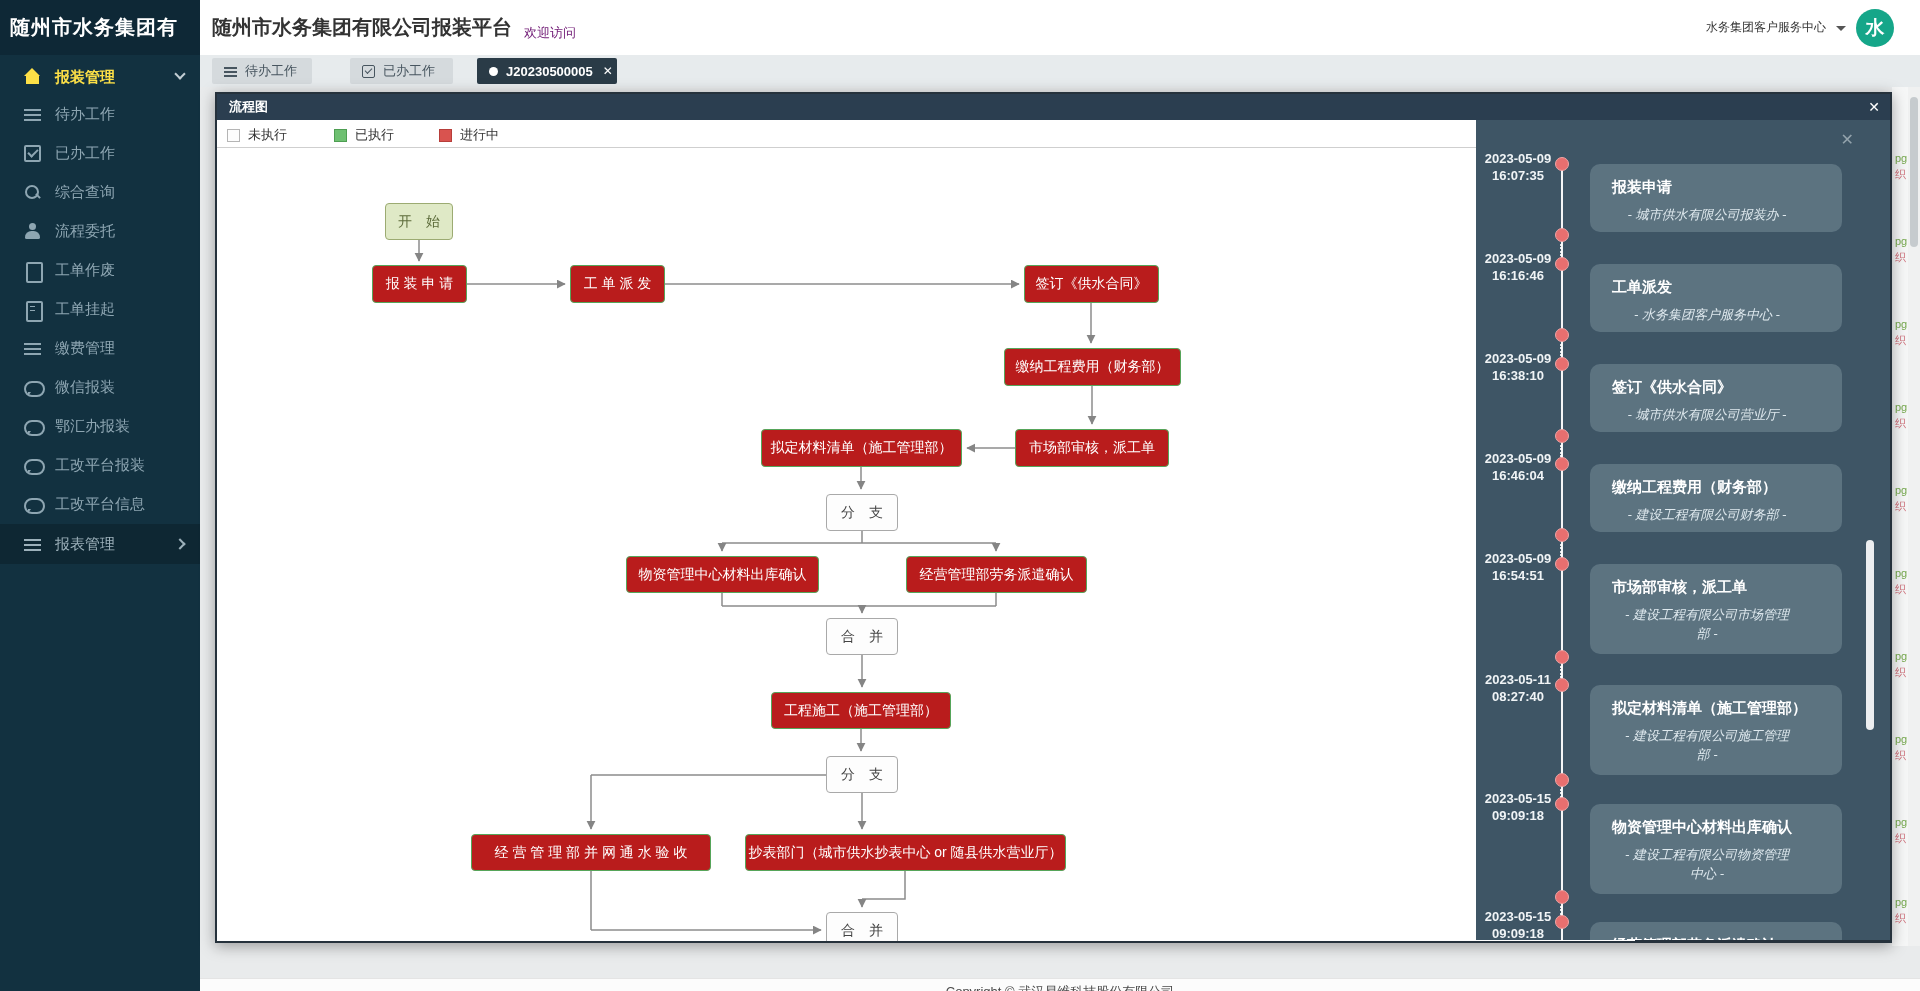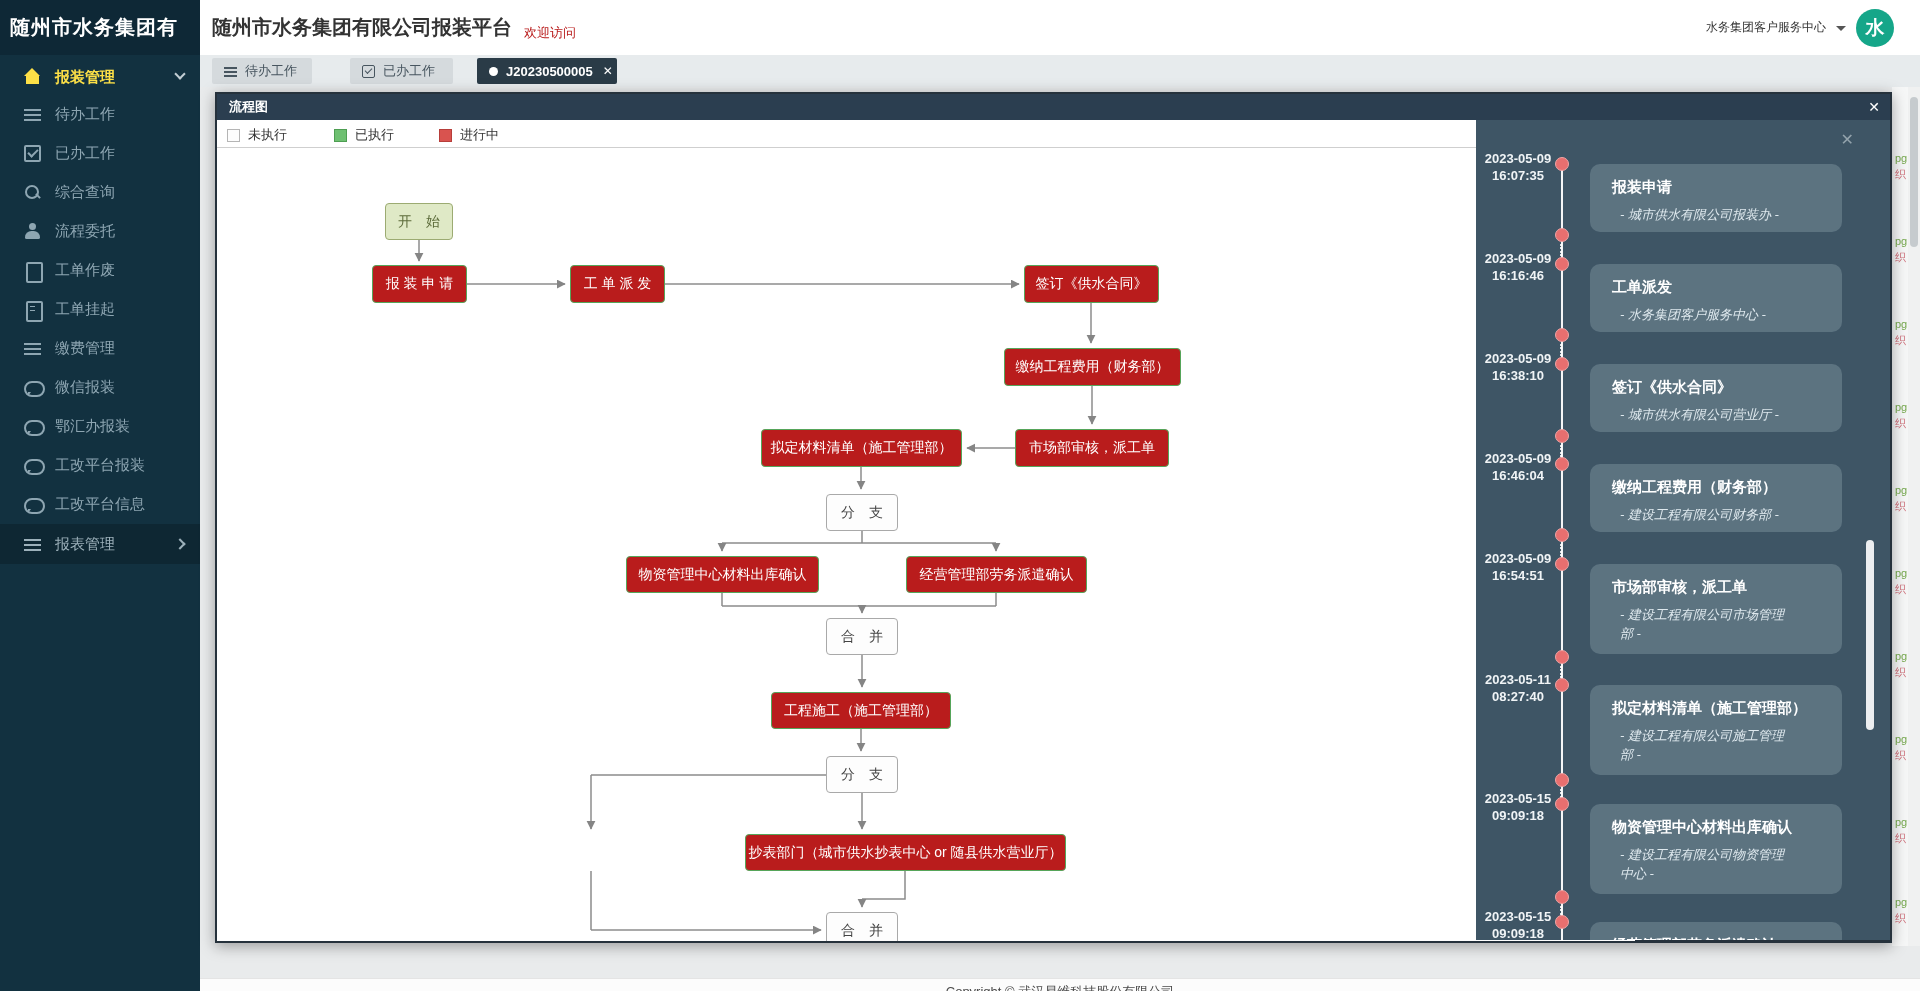--- a/index.html
+++ b/index.html
@@ -54,21 +54,21 @@
   
   .chev-down{position:absolute;right:16px;width:8px;height:8px;border-right:2px solid #c3ced4;
       border-bottom:2px solid #c3ced4;transform:rotate(45deg);top:14px}
   .chev-right{position:absolute;right:16px;width:8px;height:8px;border-right:2px solid #9db1bb;
       border-bottom:2px solid #9db1bb;transform:rotate(-45deg);top:16px}
 
   
   .header{position:absolute;left:200px;top:0;right:0;height:55px;background:#fff}
   .htitle{position:absolute;left:12px;top:0;height:55px;display:flex;align-items:center}
   .htitle .t{font-size:20px;font-weight:bold;color:#333}
-  .htitle .w{font-size:13px;color:#b91c1c;margin-left:12px;margin-top:10px}
+  .htitle .w{font-size:13px;color:#701a75;margin-left:12px;margin-top:10px}
   .huser{position:absolute;right:26px;top:0;height:55px;display:flex;align-items:center;gap:10px}
   .huser .nm{font-size:12px;color:#333}
   .caret{width:0;height:0;border-left:5px solid transparent;border-right:5px solid transparent;
       border-top:5px solid #555;margin-top:2px}
   .avatar{width:38px;height:38px;border-radius:50%;background:#15a689;color:#fff;font-size:19px;
       font-weight:bold;display:flex;align-items:center;justify-content:center}
 
   
   .tabbar{position:absolute;left:200px;top:55px;right:0;height:32px;background:#e7ebed}
   .tab{position:absolute;top:3px;height:26px;display:flex;align-items:center;gap:8px;
@@ -133,21 +133,21 @@
       border:1px solid #f0a5a5}
   .d1{top:37px}.d2{top:137px}.d3{top:237px}.d4{top:337px}.d5{top:437px}.d6{top:558px}.d7{top:677px}.d8{top:795px}
   .i1{top:108px}.i2{top:208px}.i3{top:309px}.i4{top:408px}.i5{top:530px}.i6{top:653px}.i7{top:770px}
   .tl-date{position:absolute;left:6px;width:72px;text-align:center;color:#f0f4f6;font-weight:bold;
       font-size:13px;line-height:17px}
   .g1{top:30px}.g2{top:130px}.g3{top:230px}.g4{top:330px}.g5{top:430px}.g6{top:551px}.g7{top:670px}.g8{top:788px}
   .tl-card{position:absolute;left:114px;width:252px;background:#5c7380;border-radius:10px;overflow:hidden}
   .c1{top:44px;height:68px}.c2{top:144px;height:68px}.c3{top:244px;height:68px}.c4{top:344px;height:68px}
   .c5{top:444px;height:90px}.c6{top:565px;height:90px}.c7{top:684px;height:90px}.c8{top:802px;height:110px}
   .tl-title{padding:14px 10px 0 22px;font-size:15px;font-weight:bold;color:#fff;white-space:nowrap}
-  .tl-org{margin-top:8px;font-size:13px;font-style:italic;color:#dfe9ee;text-align:left;
+  .tl-org{margin-top:8px;font-size:13px;font-style:italic;color:#dfe9ee;text-align:center;
       padding:0 48px 0 30px;line-height:19px}
   .pthumb{position:absolute;right:16px;top:420px;width:8px;height:190px;border-radius:4px;
       background:rgba(255,255,255,.9)}
 
   
   .edge{position:absolute;left:1892px;top:87px;width:16px;height:859px;background:#f6f7f7;overflow:hidden}
   .pair{position:absolute;left:3px;font-size:11px;line-height:16px}
   .pair .pg{color:#76a94e;display:block}
   .pair .zh{color:#cf6e79;display:block}
   .p1{top:63px}.p2{top:146px}.p3{top:229px}.p4{top:312px}.p5{top:395px}
@@ -403,20 +403,21 @@
     <div class="node done fn-contract">签订《供水合同》</div>
     <div class="node done fn-pay">缴纳工程费用（财务部）</div>
     <div class="node done fn-materials">拟定材料清单（施工管理部）</div>
     <div class="node done fn-market">市场部审核，派工单</div>
     <div class="node gate fn-split1">分　支</div>
     <div class="node done fn-warehouse">物资管理中心材料出库确认</div>
     <div class="node done fn-labor">经营管理部劳务派遣确认</div>
     <div class="node gate fn-join1">合　并</div>
     <div class="node done fn-construct">工程施工（施工管理部）</div>
     <div class="node gate fn-split2">分　支</div>
+    <div class="node done fn-acceptance">经 营 管 理 部 并 网 通 水 验 收</div>
     <div class="node done fn-meter">抄表部门（城市供水抄表中心 or 随县供水营业厅）</div>
     <div class="node gate fn-join2">合　并</div>
   </div>
 
   <div class="panel">
     <span class="pclose">✕</span>
     <div class="tl-line"></div>
 
     <span class="tl-dseg s1"></span>
       <span class="tl-dseg s2"></span>

